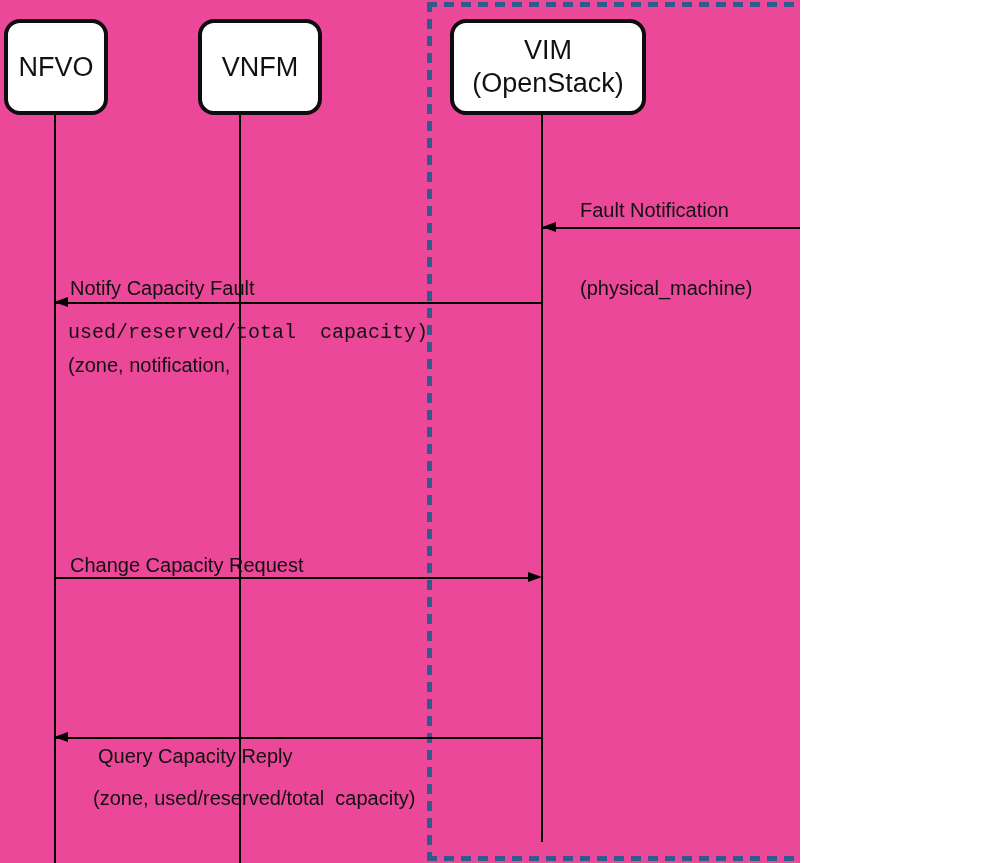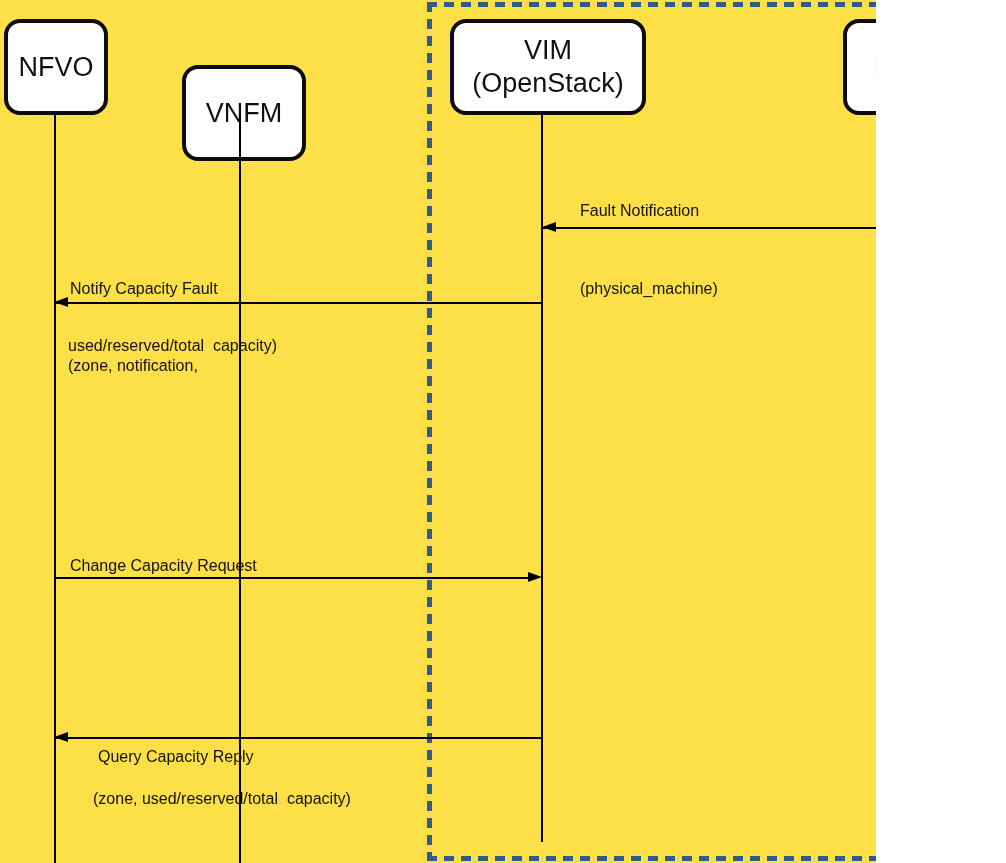--- a/index.html
+++ b/index.html
@@ -2,22 +2,22 @@
 <html style="--ink: #111111; --boundary: #2F5C8A;"><head>
 <meta charset="utf-8">
 <style>
   :root{
     --ink:#111111;
     --boundary:#2F5C8A;
   }
   html,body{margin:0;padding:0;background:#ffffff;}
   .canvas{
     position:relative;
-    width:876px;height:863px;
-    background:#fde047;
+    width:800px;height:863px;
+    background:#ec4899;
     font-family:"Liberation Sans", sans-serif;
     color:var(--ink);
     overflow:hidden;
   }
 
   
   .boundary{position:absolute;left:427px;top:2px;width:578px;height:859px;}
   .b-edge{position:absolute;}
   .b-top{left:0;top:0;width:100%;height:5px;
     background:repeating-linear-gradient(to right,var(--boundary) 0 10px,transparent 10px 17px);}
@@ -30,21 +30,21 @@
 
   
   .actor{
     position:absolute;top:19px;height:96px;
     border:4px solid #0d0d0d;border-radius:16px;box-sizing:border-box;
     background:#ffffff;
     display:flex;flex-direction:column;align-items:center;justify-content:center;
     font-size:27px;line-height:33px;text-align:center;
   }
   #a-nfvo{left:4px;width:104px;}
-  #a-vnfm{left:182px;width:124px;margin-top:46px;}
+  #a-vnfm{left:198px;width:124px;}
   #a-vim{left:450px;width:196px;}
   #a-nfvi{left:843px;width:123px;}
 
   
   .lifeline{position:absolute;width:1.5px;background:#000000;}
   .ll-nfvo{left:54px;top:115px;height:748px;}
   .ll-vnfm{left:239px;top:115px;height:748px;}
   .ll-vim{left:541px;top:114px;height:728px;}
   .ll-nfvi{left:900px;top:114px;height:726px;}
 
@@ -59,26 +59,26 @@
   .arrow{position:absolute;width:0;height:0;
     border-top:5.5px solid transparent;border-bottom:5.5px solid transparent;}
   .arrow.left{border-right:14px solid #000000;}
   .arrow.right{border-left:14px solid #000000;}
   .ar-1{left:542px;top:222px;}
   .ar-2{left:54px;top:297px;}
   .ar-3{left:528px;top:572px;}
   .ar-4{left:54px;top:732px;}
 
   
-  .mtext{position:absolute;font-size:16px;line-height:25px;white-space:pre;}
+  .mtext{position:absolute;font-size:20px;line-height:25px;white-space:pre;}
   .t-1-1{left:580px;top:198px;}
   .t-1-2{left:580px;top:230px;margin-top:46px;}
   .t-2-1{left:70px;top:276px;}
   .t-2-2{left:68px;top:305px;margin-top:48px;}
-  .t-2-3{left:68px;top:333px;}
+  .t-2-3{left:68px;top:320px;font-family:Liberation Mono, monospace;}
   .t-3-1{left:70px;top:553px;}
   .t-3-2{left:68px;top:583px;}
   .t-4-1{left:98px;top:714px;margin-top:30px;}
   .t-4-2{left:93px;top:743px;margin-top:43px;}
 </style>
 </head>
 <body>
 
 <div class="canvas">
 

